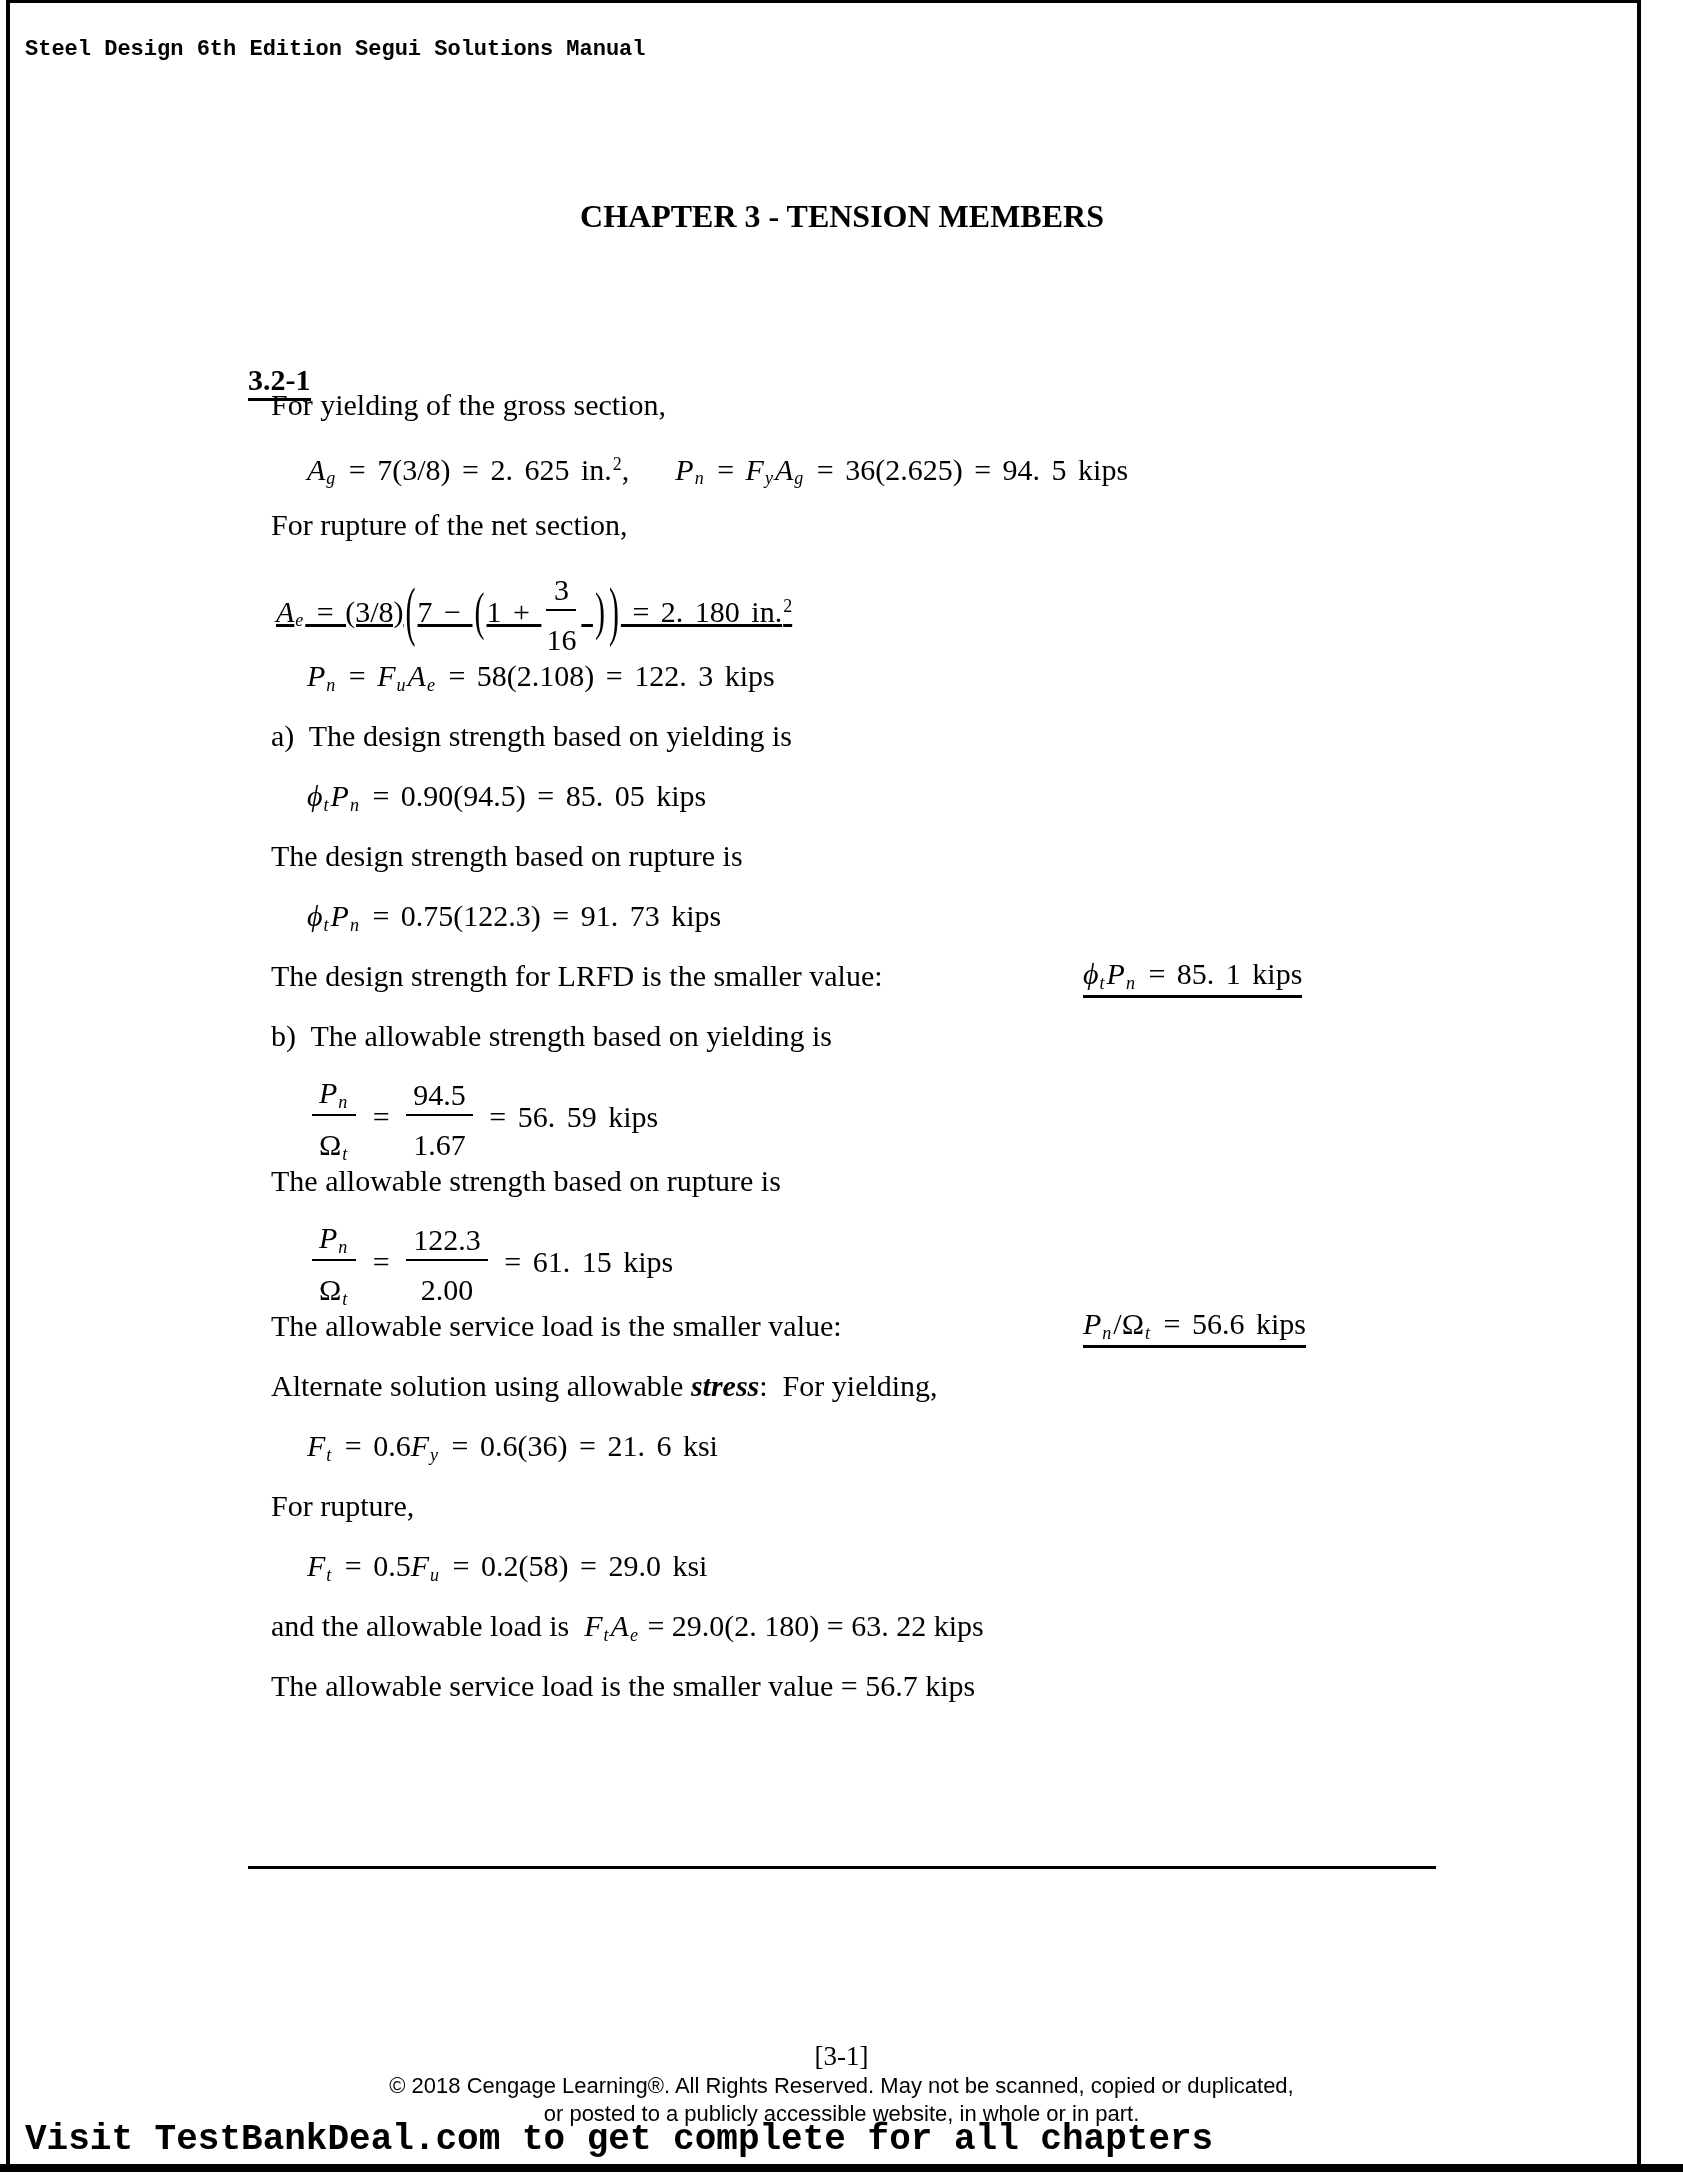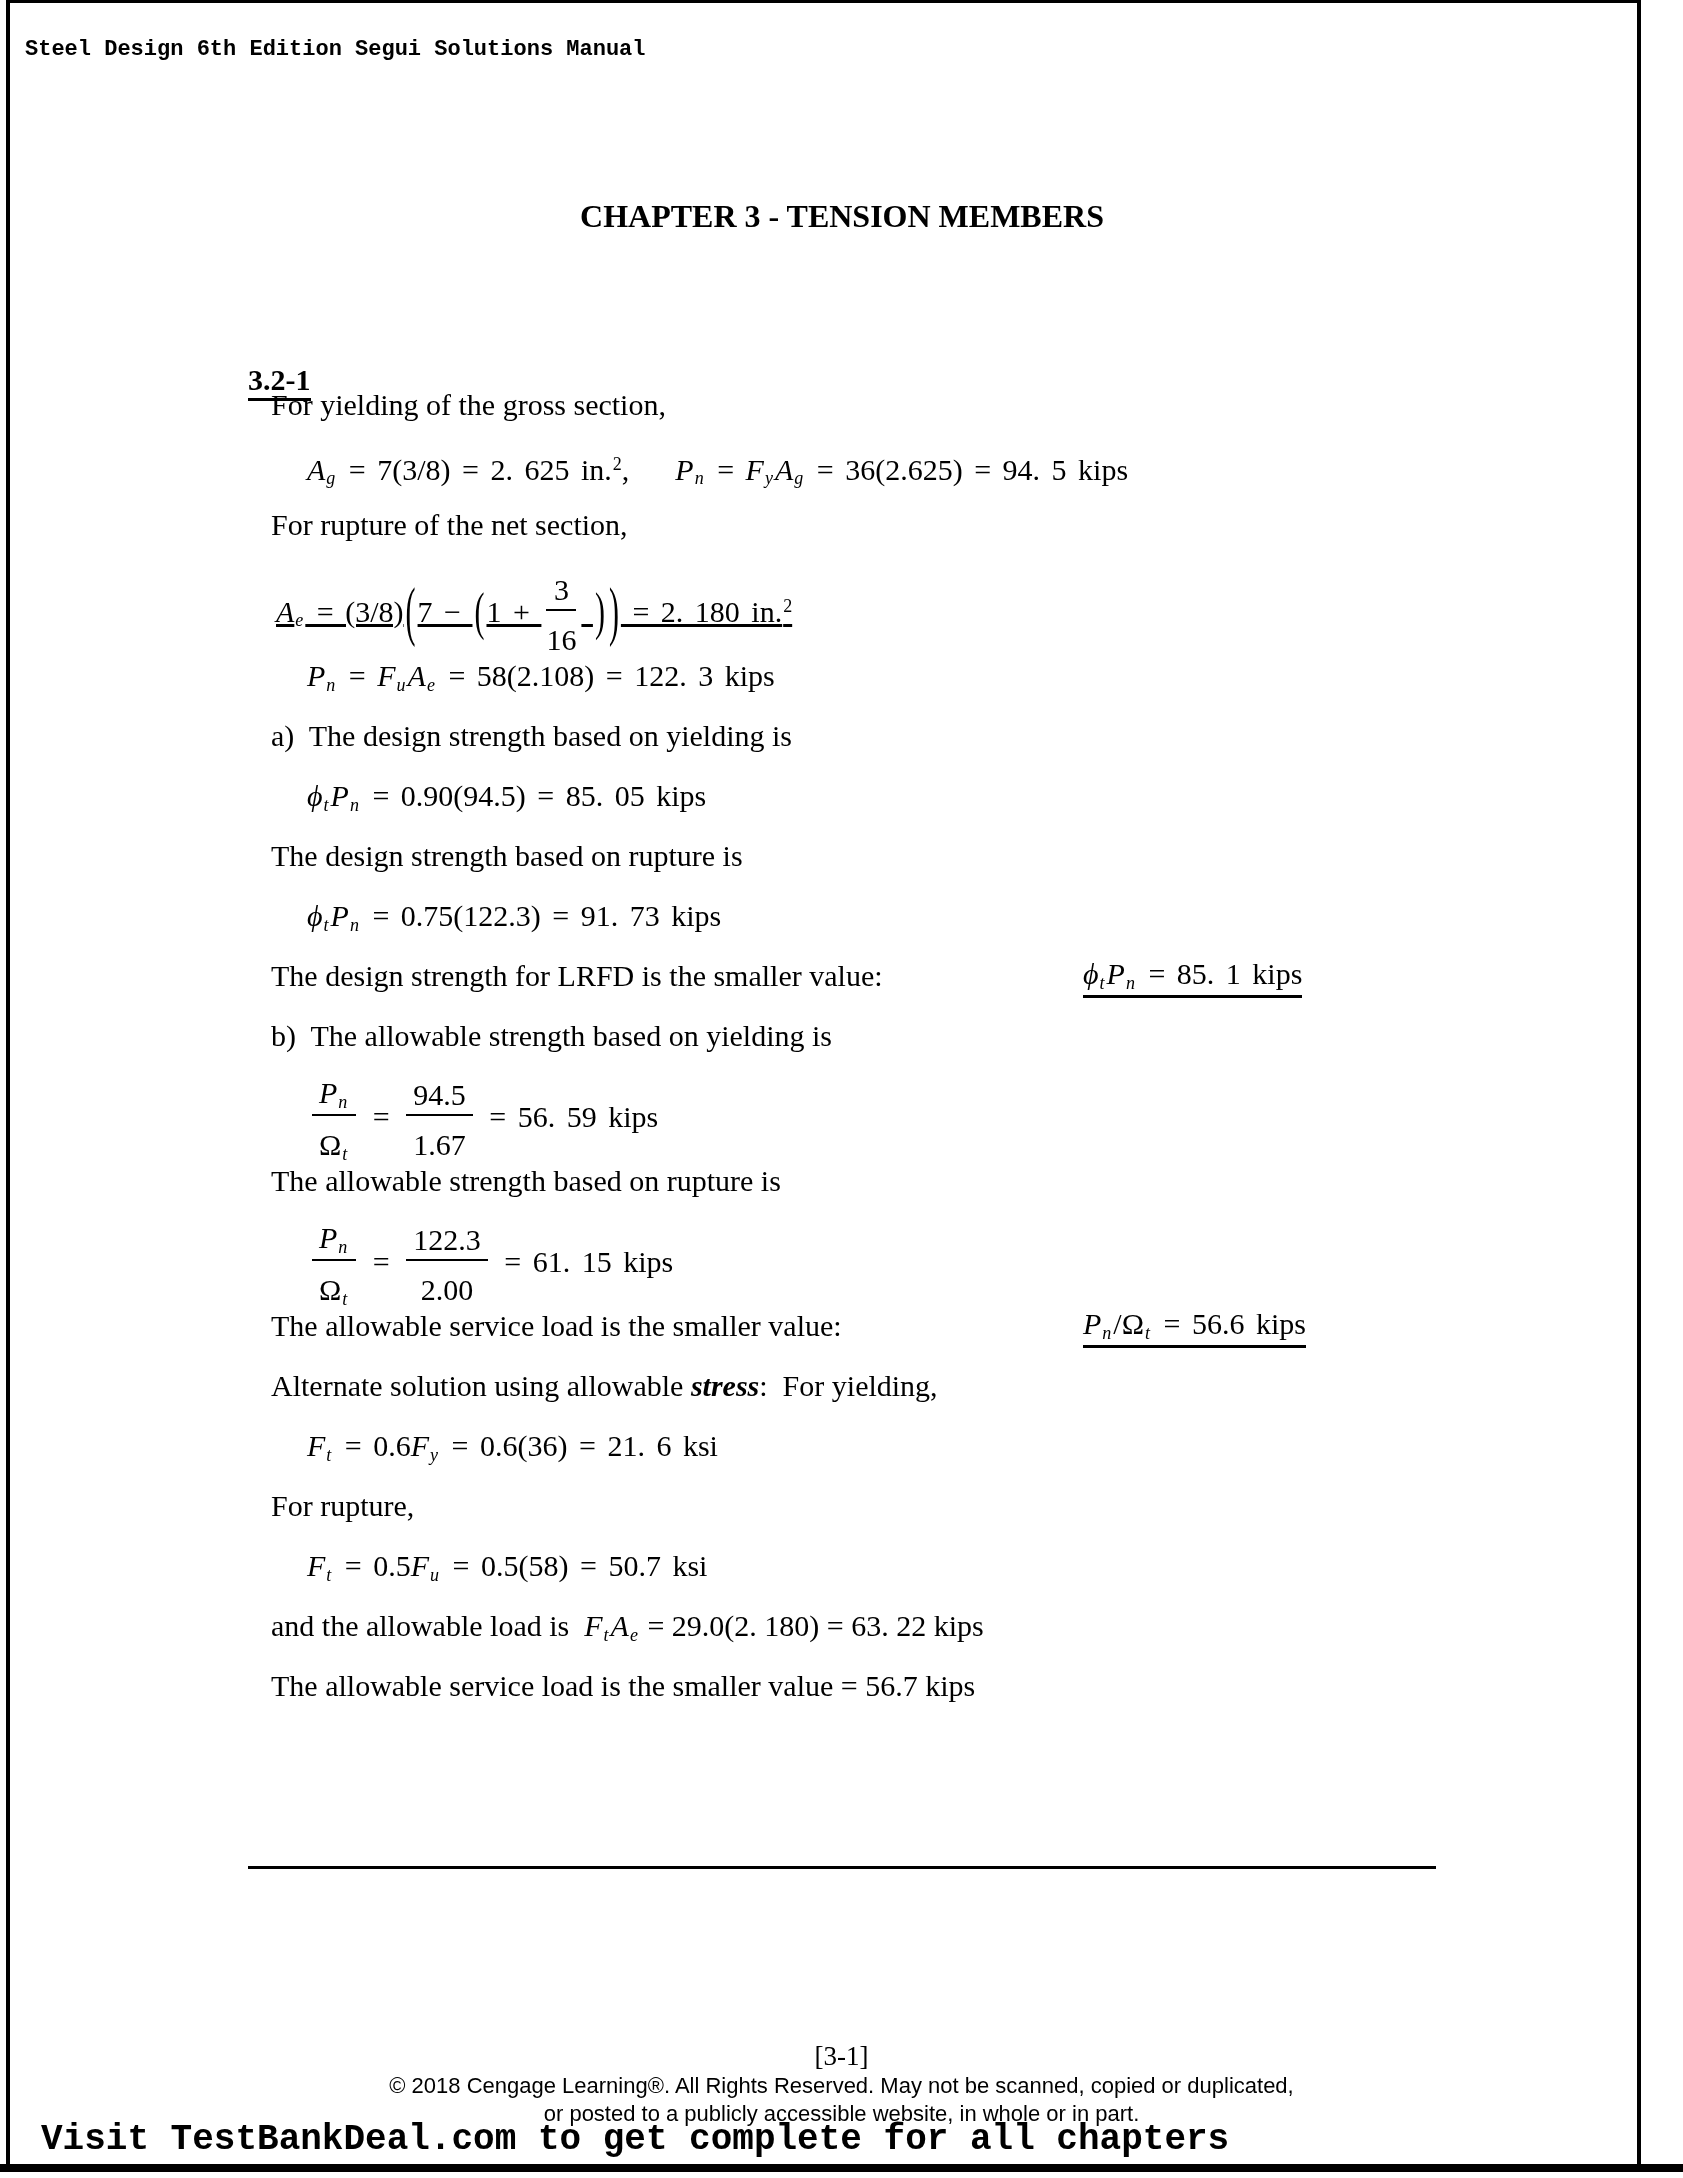--- a/index.html
+++ b/index.html
@@ -17,21 +17,21 @@
   .bottom-rule{position:absolute;left:0;top:2164px;width:1683px;height:8px;background:#000;}
 
   .watermark{
     position:absolute;left:25px;top:16px;
     font-family:"Liberation Mono","DejaVu Sans Mono",monospace;
     font-weight:bold;font-size:22px;white-space:pre;margin-top:21px;
   }
   .banner{
     position:absolute;left:25px;top:2119px;
     font-family:"Liberation Mono","DejaVu Sans Mono",monospace;
-    font-weight:bold;font-size:36px;white-space:pre;margin-left:16px;
+    font-weight:bold;font-size:36px;white-space:pre;
   }
 
   .chapter-title{
     position:absolute;left:248px;top:198px;width:1188px;margin:0;
     text-align:center;font-size:32px;font-weight:bold;
   }
   .problem-number{
     position:absolute;left:248px;top:315px;
     font-size:30px;font-weight:bold;
     border-bottom:3px solid #000;padding-bottom:1px;margin-top:48px;
@@ -94,21 +94,21 @@
     <div class="doc-line eq"><span class="i">ϕ</span><span class="sub">t</span><span class="i">P</span><span class="sub">n</span><span> = 0.75(122.3) = 91. 73 kips</span></div>
     <div class="doc-line para"><span>The design strength for LRFD is the smaller value:</span><span class="answer"><span class="i">ϕ</span><span class="sub">t</span><span class="i">P</span><span class="sub">n</span><span> = 85. 1 kips</span></span></div>
     <div class="doc-line para"><span>b)  The allowable strength based on yielding is</span></div>
     <div class="doc-line fracline"><span class="frac"><span class="num"><span class="i">P</span><span class="sub">n</span></span><span class="den"><span>Ω</span><span class="sub">t</span></span></span><span> = </span><span class="frac"><span class="num"><span>94.5</span></span><span class="den"><span>1.67</span></span></span><span> = 56. 59 kips</span></div>
     <div class="doc-line para"><span>The allowable strength based on rupture is</span></div>
     <div class="doc-line fracline"><span class="frac"><span class="num"><span class="i">P</span><span class="sub">n</span></span><span class="den"><span>Ω</span><span class="sub">t</span></span></span><span> = </span><span class="frac"><span class="num"><span>122.3</span></span><span class="den"><span>2.00</span></span></span><span> = 61. 15 kips</span></div>
     <div class="doc-line para"><span>The allowable service load is the smaller value:</span><span class="answer"><span class="i">P</span><span class="sub">n</span><span>/Ω</span><span class="sub">t</span><span> = 56.6 kips</span></span></div>
     <div class="doc-line para"><span>Alternate solution using allowable </span><span class="bi">stress</span><span>:  For yielding,</span></div>
     <div class="doc-line eq"><span class="i">F</span><span class="sub">t</span><span> = 0.6</span><span class="i">F</span><span class="sub">y</span><span> = 0.6(36) = 21. 6 ksi</span></div>
     <div class="doc-line para"><span>For rupture,</span></div>
-    <div class="doc-line eq"><span class="i">F</span><span class="sub">t</span><span> = 0.5</span><span class="i">F</span><span class="sub">u</span><span> = 0.5(58) = 50.7 ksi</span></div>
+    <div class="doc-line eq"><span class="i">F</span><span class="sub">t</span><span> = 0.5</span><span class="i">F</span><span class="sub">u</span><span> = 0.2(58) = 29.0 ksi</span></div>
     <div class="doc-line para"><span>and the allowable load is  </span><span class="i">F</span><span class="sub">t</span><span class="i">A</span><span class="sub">e</span><span> = 29.0(2. 180) = 63. 22 kips</span></div>
     <div class="doc-line para"><span>The allowable service load is the smaller value = 56.7 kips</span></div>
   </div>
 
 <div class="separator"></div>
 
 <div class="footer-block">
   <div class="page-number">[3-1]</div>
   <div class="copyright">© 2018 Cengage Learning®. All Rights Reserved. May not be scanned, copied or duplicated,</div>
   <div class="copyright">or posted to a publicly accessible website, in whole or in part.</div>

